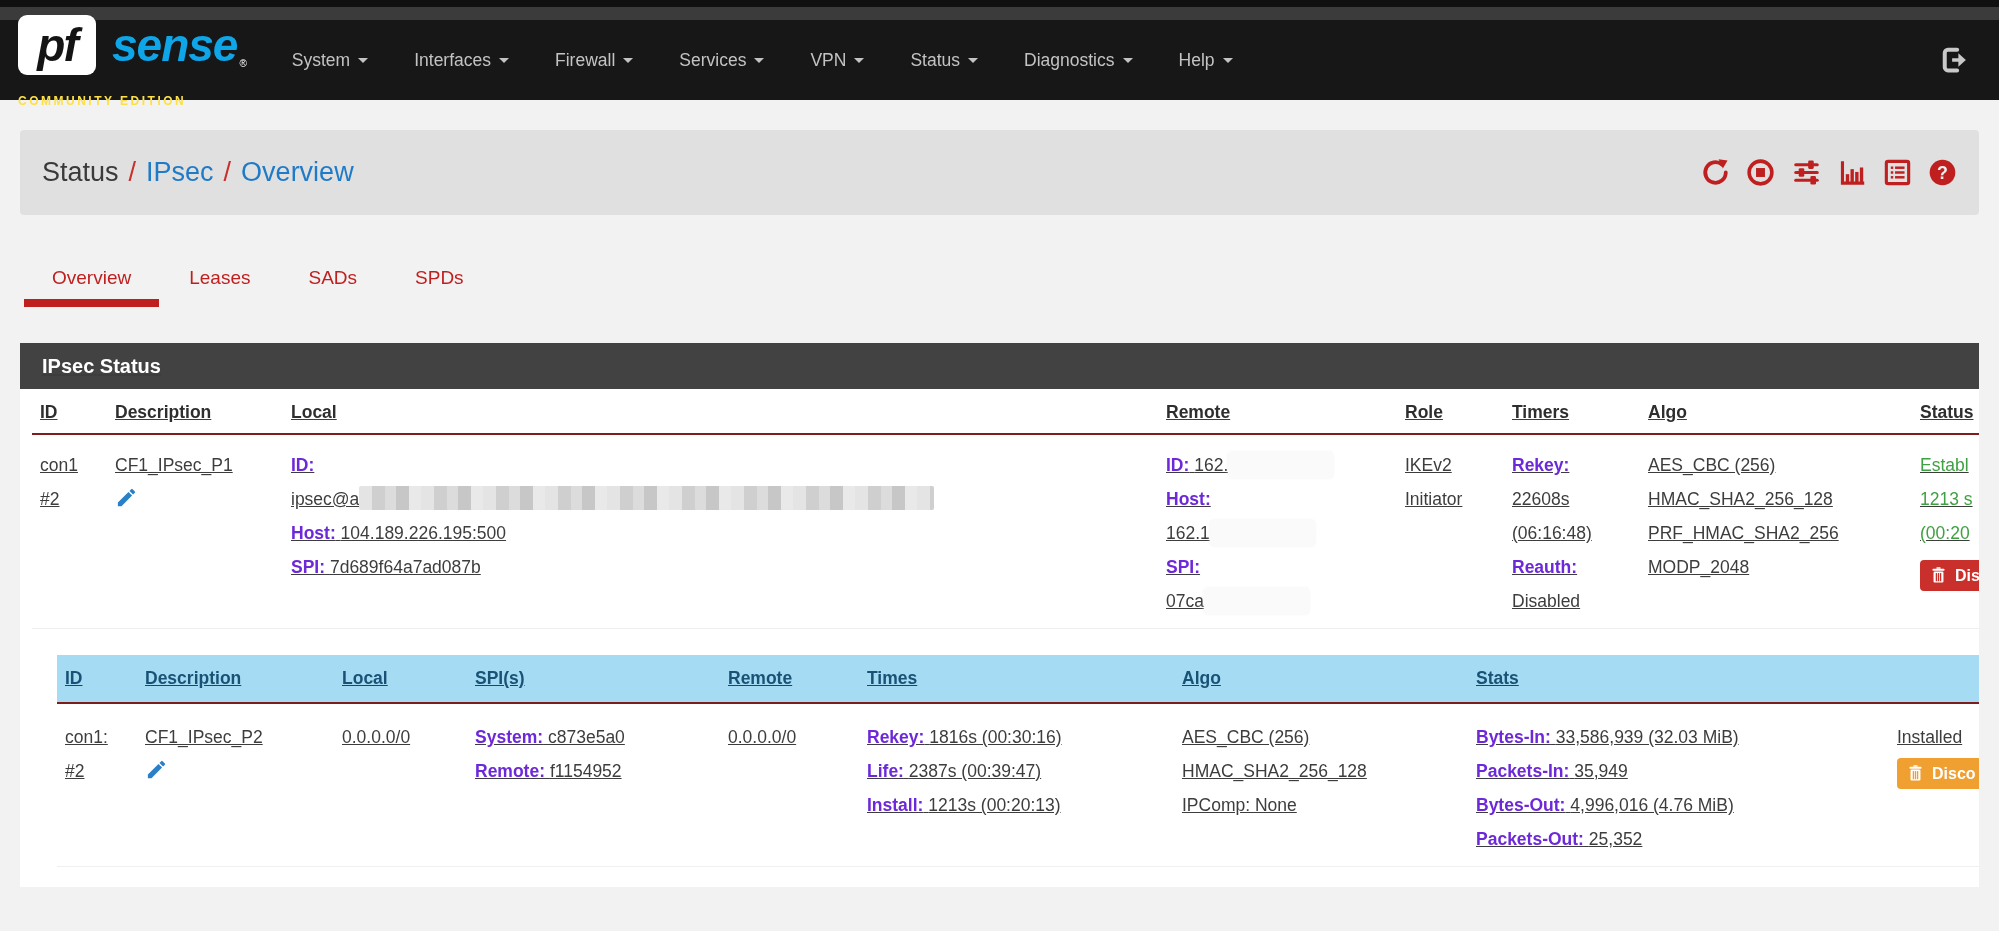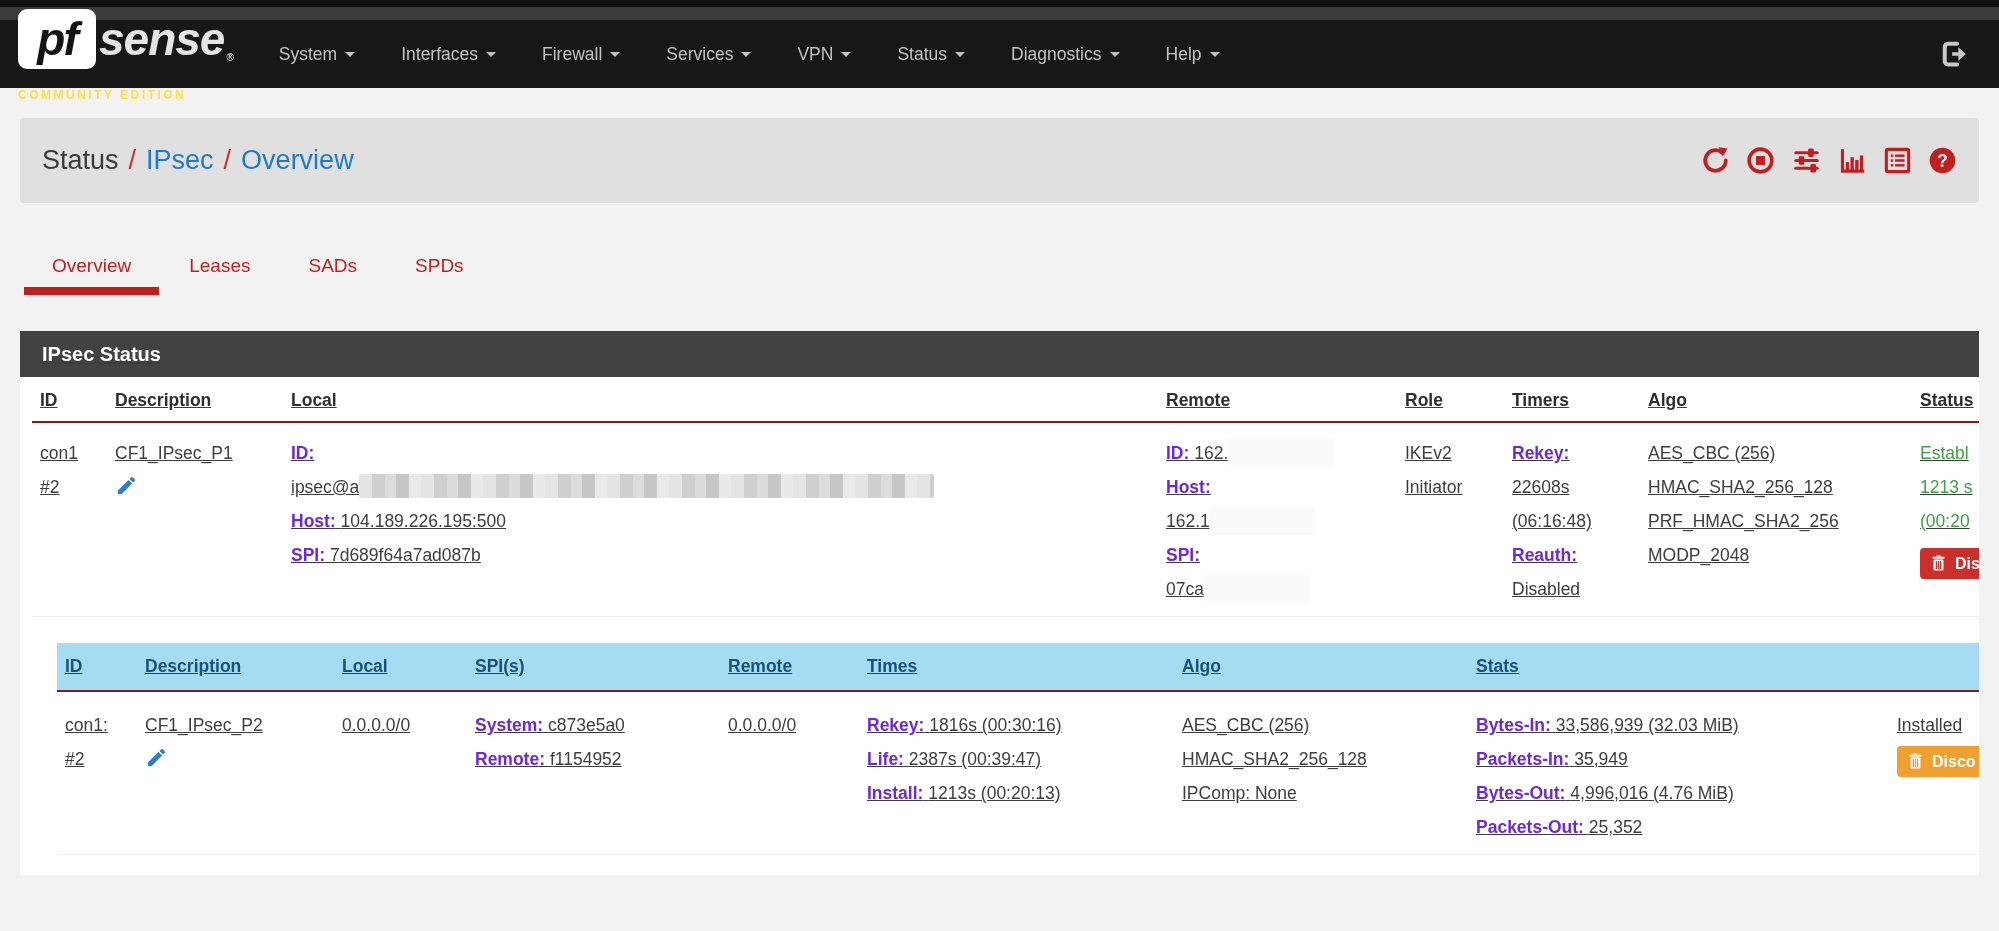--- a/index.html
+++ b/index.html
@@ -1,27 +1,27 @@
 <!DOCTYPE html>
 <html><head>
 <meta charset="utf-8">
 <style>
   * { margin:0; padding:0; box-sizing:border-box; }
   html,body { width:1999px; height:931px; overflow:hidden; background:#f2f2f2;
               font-family:"Liberation Sans", sans-serif; color:#3d3d3d; }
 
   
   .top-strip { height:20px; background:#3b3b3b; border-top:7px solid #101010; }
-  .navbar { height:68px; background:#171717; display:flex; align-items:center; }
+  .navbar { height:80px; background:#171717; display:flex; align-items:center; }
   .brand { display:flex; flex-direction:column; margin-left:18px; padding-top:2px; cursor:pointer; }
   .brand-row { display:flex; align-items:center; }
   .pf-box { background:#fff; border-radius:9px; width:78px; height:60px; display:flex;
             align-items:center; justify-content:center; }
   .pf-box span { font-size:46px; font-weight:bold; font-style:italic; color:#141414; letter-spacing:-2px; }
-  .sense { font-size:46px; font-weight:bold; font-style:italic; color:#e5e5e5; letter-spacing:-1px; margin-left:3px; }
+  .sense { font-size:46px; font-weight:bold; font-style:italic; color:#0ea5e9; letter-spacing:-1px; margin-left:16px; }
   .reg { color:#fff; font-size:10px; align-self:flex-end; margin:0 0 6px 2px; }
   .tagline { color:#fde047; font-size:12px; font-weight:bold; letter-spacing:2.5px; margin-top:19px; }
   .nav-menu { display:flex; list-style:none; margin-left:22px; }
   .nav-menu li a { display:block; padding:10px 23px; color:#c3c3c3; font-size:17.5px; text-decoration:none; cursor:pointer; }
   .caret { display:inline-block; margin-left:8px; vertical-align:middle;
            border-left:5px solid transparent; border-right:5px solid transparent; border-top:5px solid #c3c3c3; }
   .nav-right { margin-left:auto; margin-right:30px; }
   .signout { cursor:pointer; display:block; }
 
   

